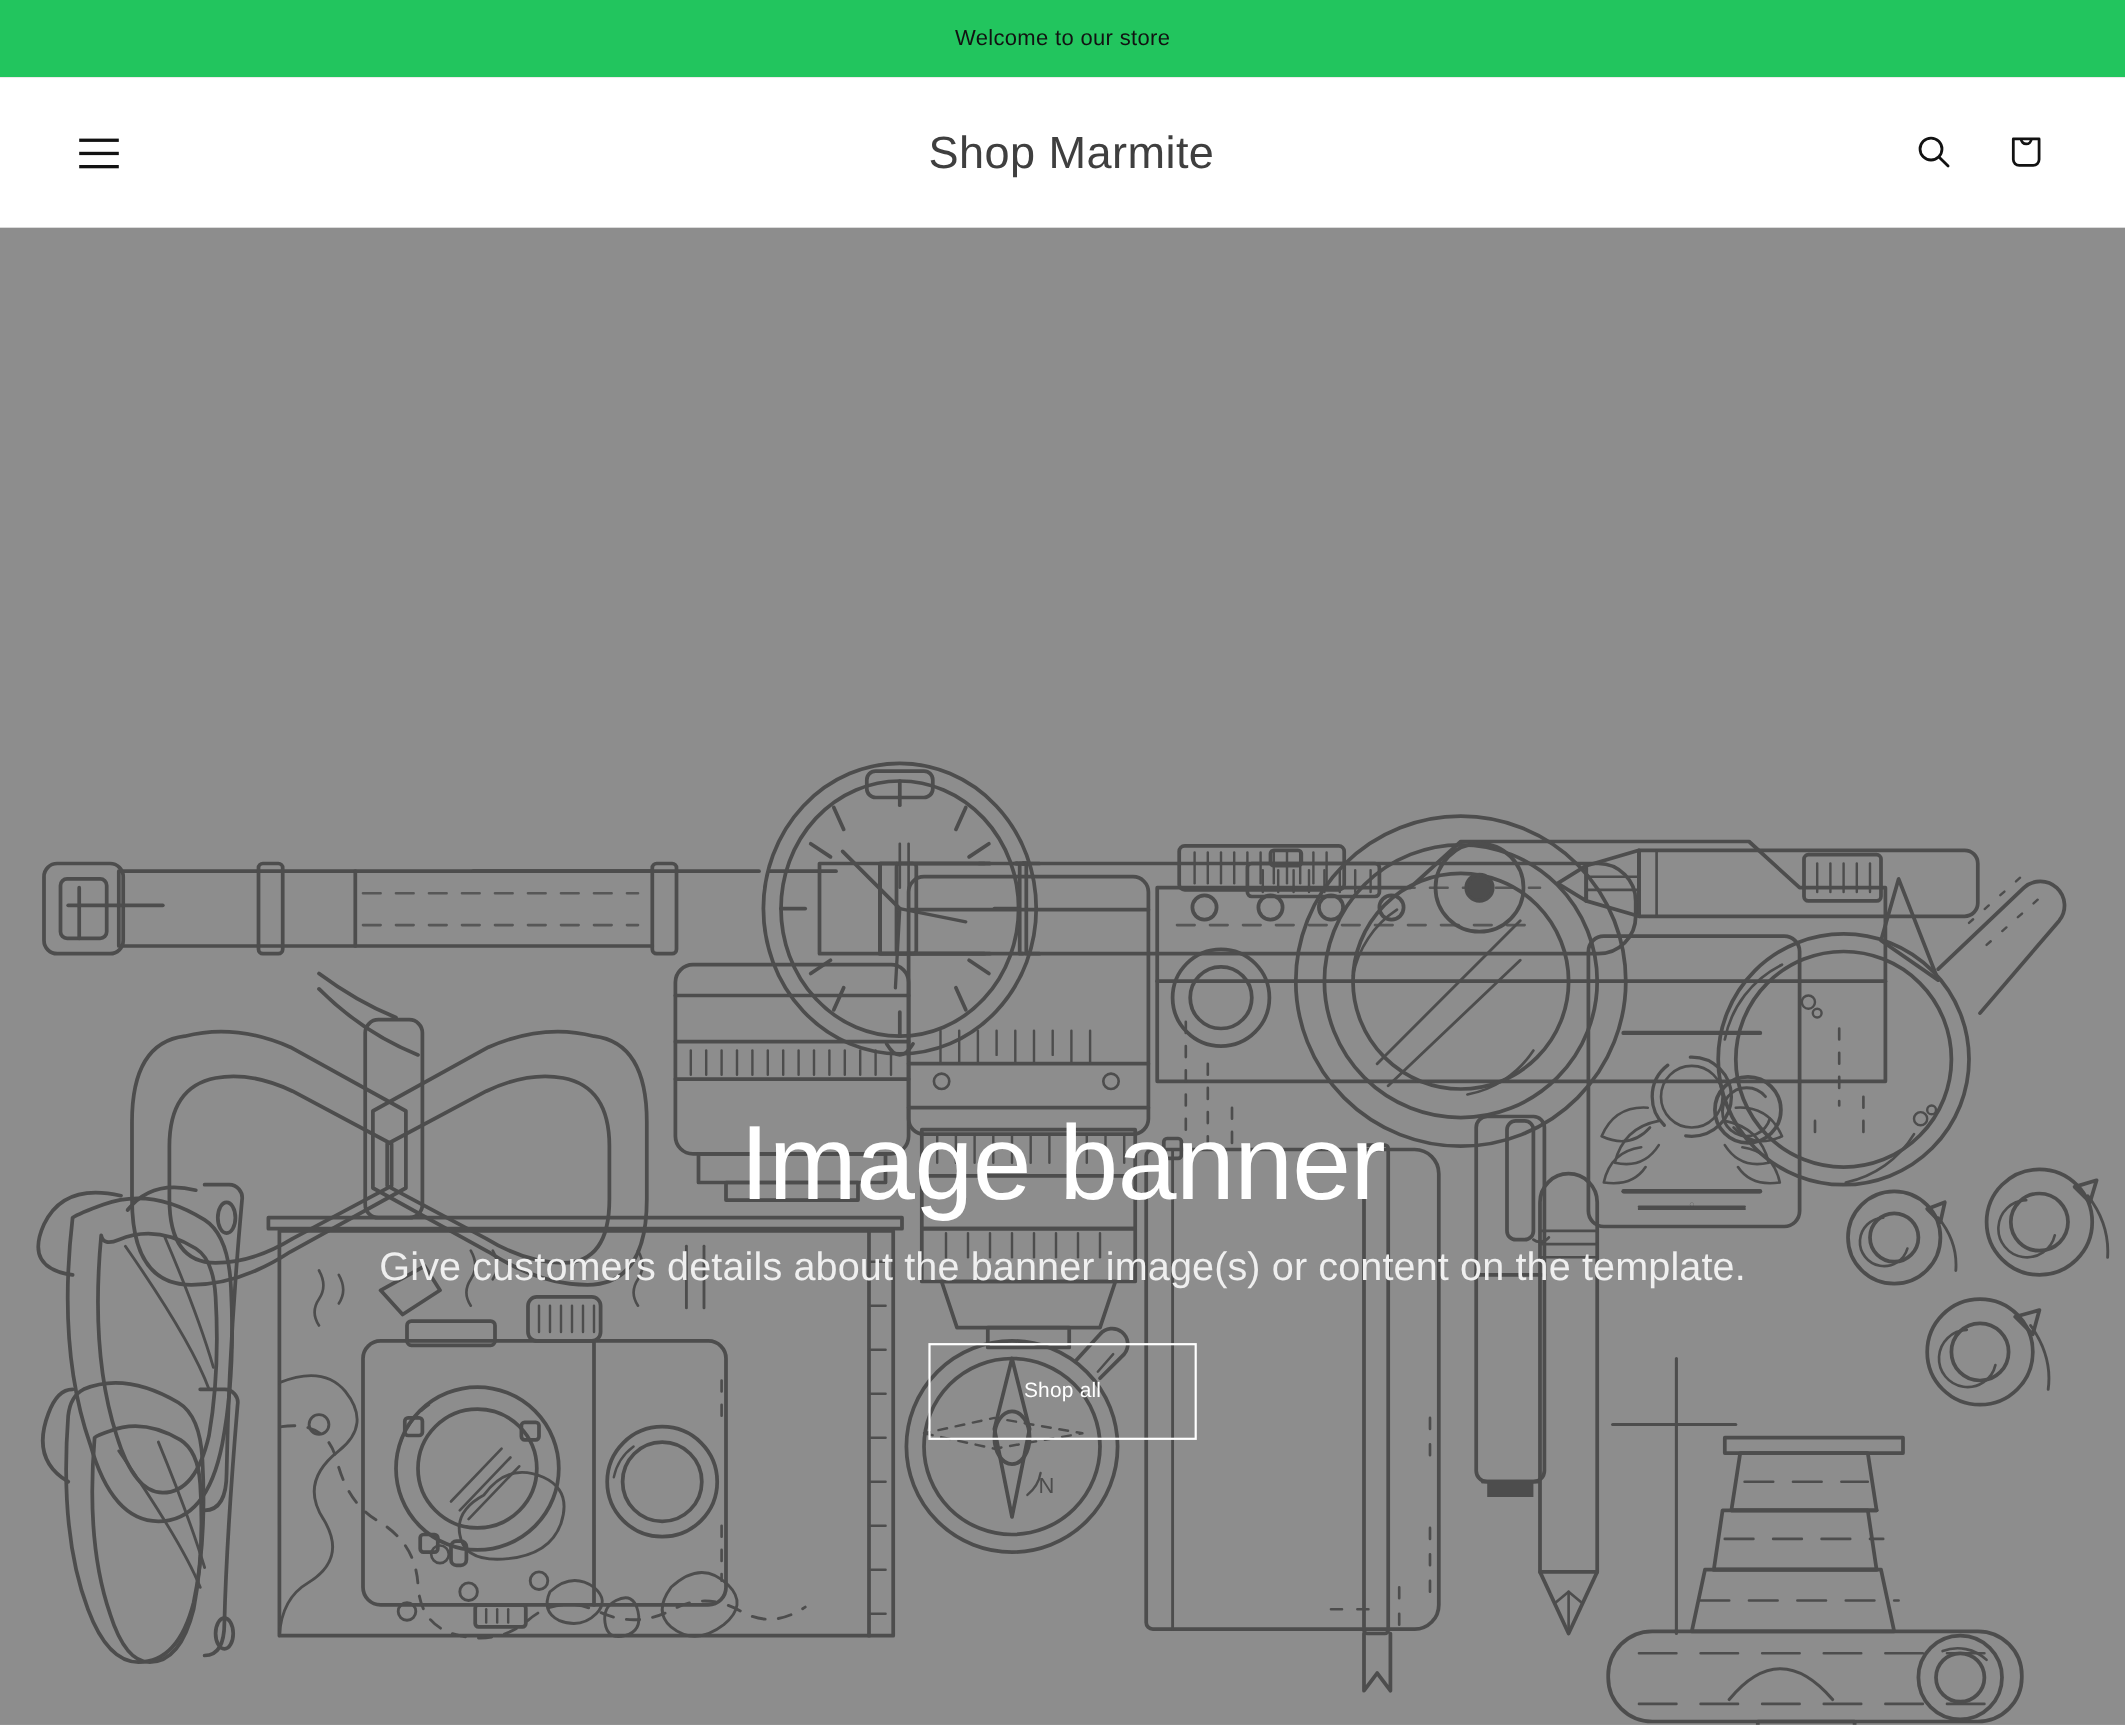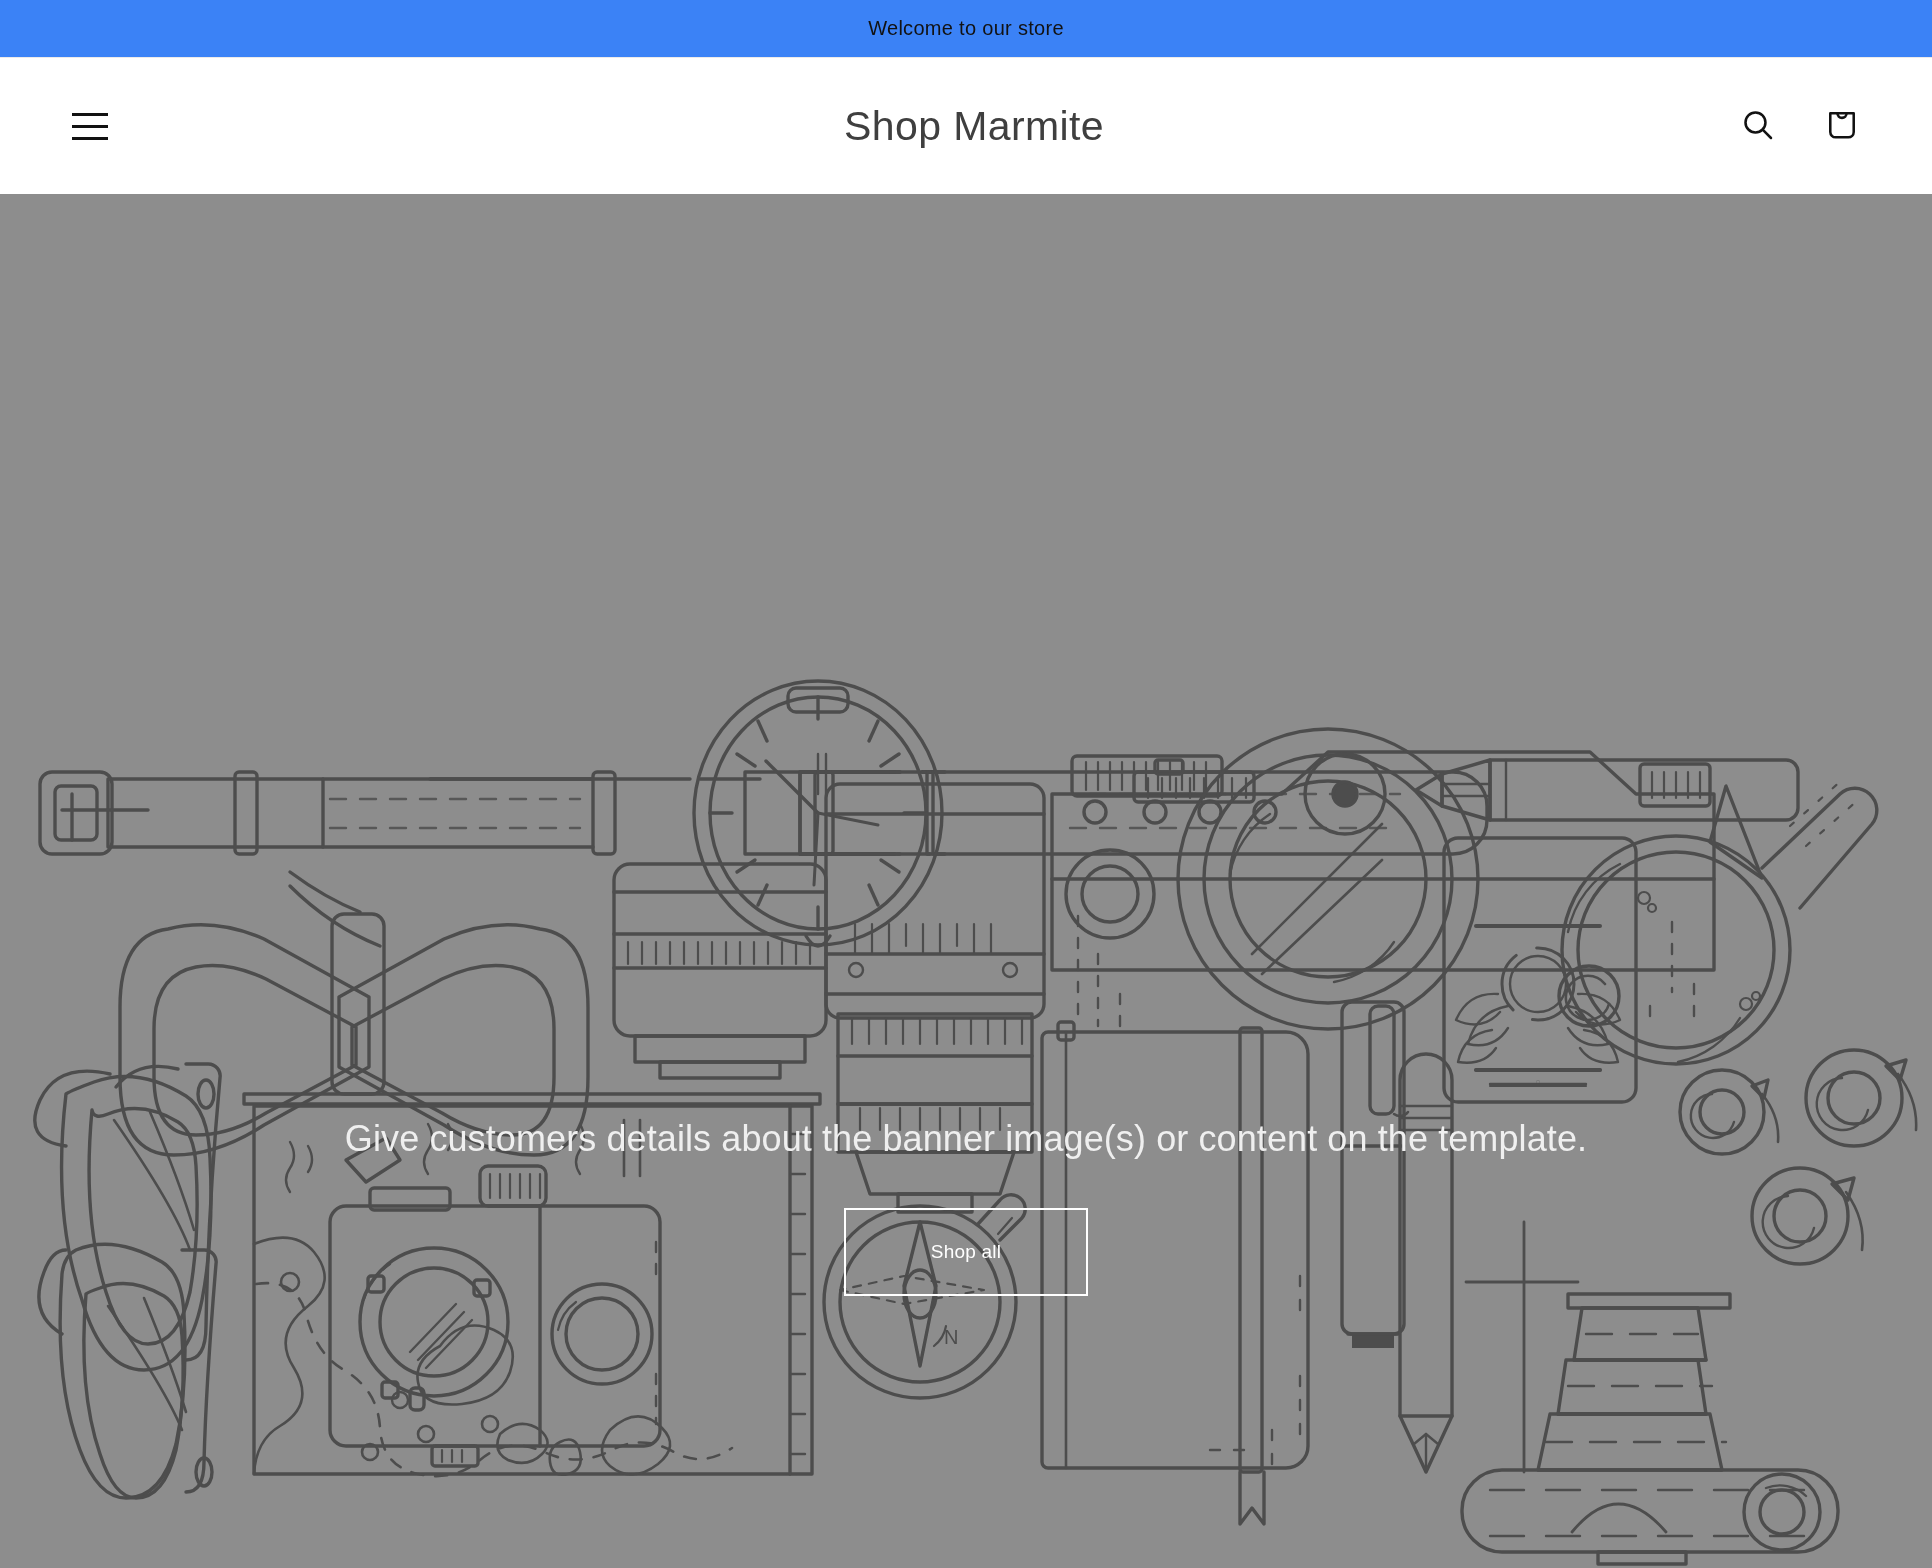--- a/index.html
+++ b/index.html
@@ -8,23 +8,23 @@
     width: 1932px;
     height: 1568px;
     overflow: hidden;
     background: #ffffff;
     font-family: "Liberation Sans", sans-serif;
     -webkit-font-smoothing: antialiased;
   }
 
   
   .announcement-bar {
-    height: 58px;
+    height: 71px;
     width: 100%;
-    background: #3b82f6;
+    background: #22c55e;
     border-bottom: 1px solid #eceaea;
     display: flex;
     align-items: center;
     justify-content: center;
   }
   .announcement-text {
     font-size: 20px;
     letter-spacing: 0.3px;
     color: #121212;
     font-weight: 400;
@@ -675,16 +675,17 @@
         <path d="M1572 1338 q46 -56 94 0" stroke-width="2.8"></path>
         <path d="M1598 1358 h88 v12 h-88 z"></path>
         <path d="M1524 1028 v250" stroke-width="2.8"></path>
         <path d="M1466 1088 h112" stroke-width="2.8"></path>
       </g>
 
     </g>
   </svg>
 
   <div class="banner-content">
+    <h2 class="banner-heading">Image banner</h2>
     <p class="banner-subheading">Give customers details about the banner image(s) or content on the template.</p>
     <button class="banner-button">Shop all</button>
   </div>
 </section>
 
 </body></html>

